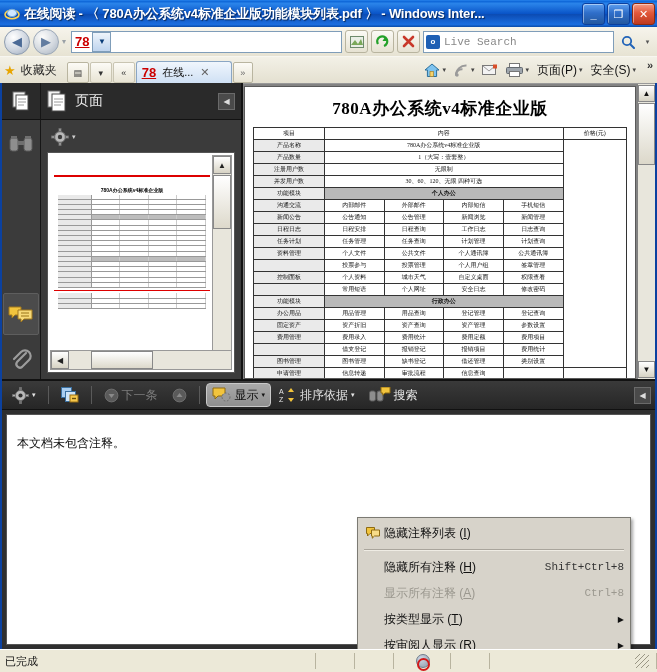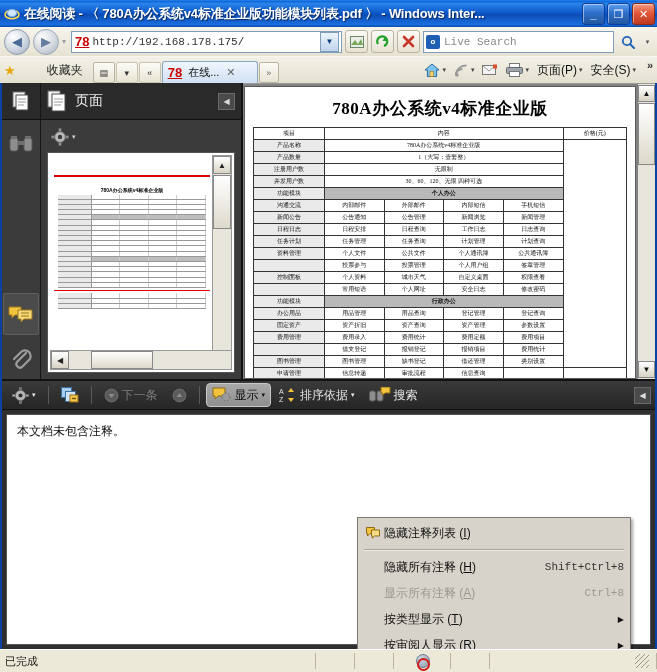--- a/index.html
+++ b/index.html
@@ -89,21 +89,21 @@
     color:#2163b8;font-size:13px;
   }
   .srchdrop{width:11px;display:flex;align-items:center;justify-content:center;color:#555;font-size:7px;}
 
   .favbar{
     height:26px;display:flex;align-items:center;padding:0 4px;gap:2px;
     background:linear-gradient(to bottom,#f3f1e7,#e4e0d0);
     border-top:1px solid #f7f6f0;position:relative;
   }
   .star{color:#e8a500;font-size:13px;margin-right:3px;}
-  .favlabel{font-size:12px;color:#222;margin-right:8px;margin-left:26px;}
+  .favlabel{font-size:12px;color:#222;margin-right:8px;}
   .tabstrip{display:flex;align-items:flex-end;height:26px;gap:1px;}
   .tinybtn{
     width:20px;height:19px;border:1px solid #b9b5a0;background:linear-gradient(to bottom,#fcfbf6,#e8e4d4);
     display:flex;align-items:center;justify-content:center;font-size:9px;color:#333;border-radius:2px;
   }
   .tinybtn.flat{border-color:#c9c5b2;}
   .tab{
     height:21px;min-width:86px;border:1px solid #8aa6c4;border-bottom:none;
     background:linear-gradient(to bottom,#f0f6fd,#cfe0f4);
     border-radius:3px 3px 0 0;display:flex;align-items:center;padding:0 4px;gap:3px;
@@ -238,21 +238,21 @@
     background:linear-gradient(to bottom,#a9a9a9,#8f8f8f);border:1px solid #c9c9c9;color:#111;
   }
   .cdiv{width:1px;height:18px;background:#5a5a5a;margin:0 4px;}
   .ccaret{font-size:7px;}
   .c-collapse{
     margin-left:auto;width:15px;height:15px;border:1px solid #6a6a6a;background:#4a4a4a;
     color:#ddd;font-size:8px;display:flex;align-items:center;justify-content:center;
   }
   .clist{
     flex:1 1 auto;background:#fff;margin:4px;border:1px solid #555;
-    padding:8px 10px;font-size:12px;color:#111;overflow:hidden;position:relative;
+    padding:20px 10px;font-size:12px;color:#111;overflow:hidden;position:relative;
   }
   
   .menu{
     position:absolute;left:355px;top:424px;width:272px;
     background:#d7d3ca;border:1px solid #7b7a73;
     box-shadow:2px 2px 3px rgba(0,0,0,.35);
     padding:2px 0;z-index:50;font-size:12px;margin-top:10px;
   }
   .mi{
     display:flex;align-items:center;height:26px;padding:0 6px 0 4px;color:#111;white-space:nowrap;
@@ -316,21 +316,20 @@
 
   <div class="chrome">
 
     <div class="navbar">
       <div class="navbtn">◀</div>
       <div class="navbtn fwd">▶</div>
       <span class="navcaret">▾</span>
 
       <div class="addrbar">
         <span class="fav78">78</span>
-        <span class="addrtext">http://192.168.178.175/</span>
         <span class="addrdrop">▼</span>
       </div>
 
       <div class="sqbtn">
         <svg width="14" height="12" viewBox="0 0 14 12">
             <rect x="0.5" y="0.5" width="13" height="11" fill="#e9eee6" stroke="#6d8a6d"></rect>
             <path d="M1 9 L5 4 L8 8 L11 3 L13 9z" fill="#7aa85a"></path>
           </svg>
       </div>
       <div class="sqbtn">

